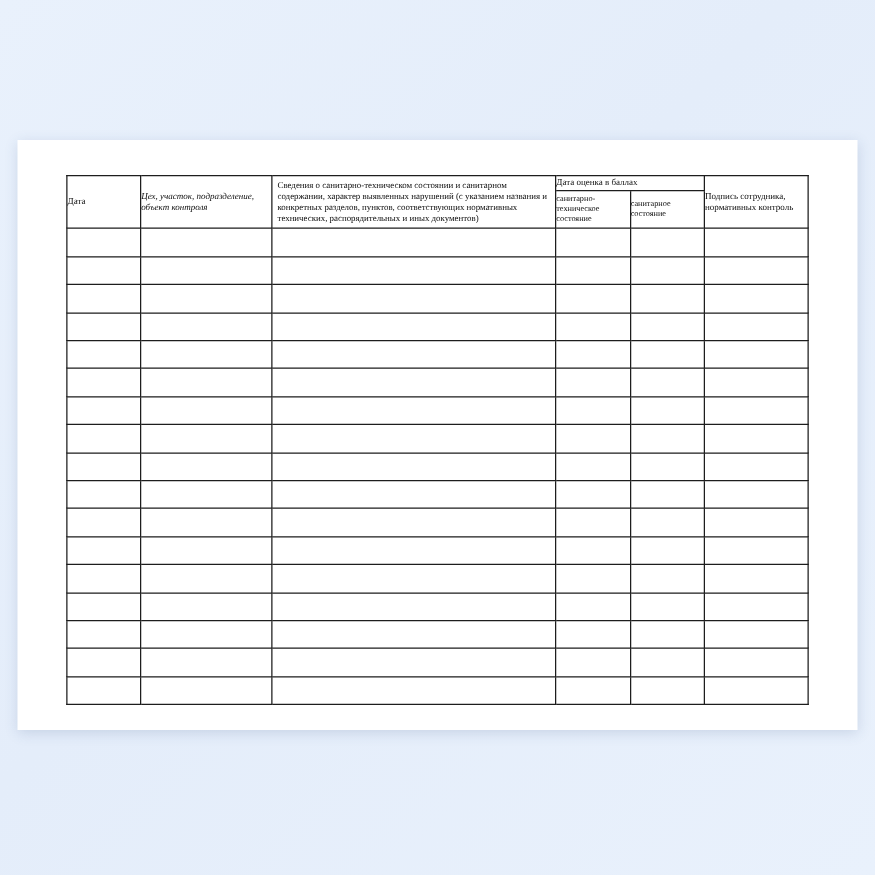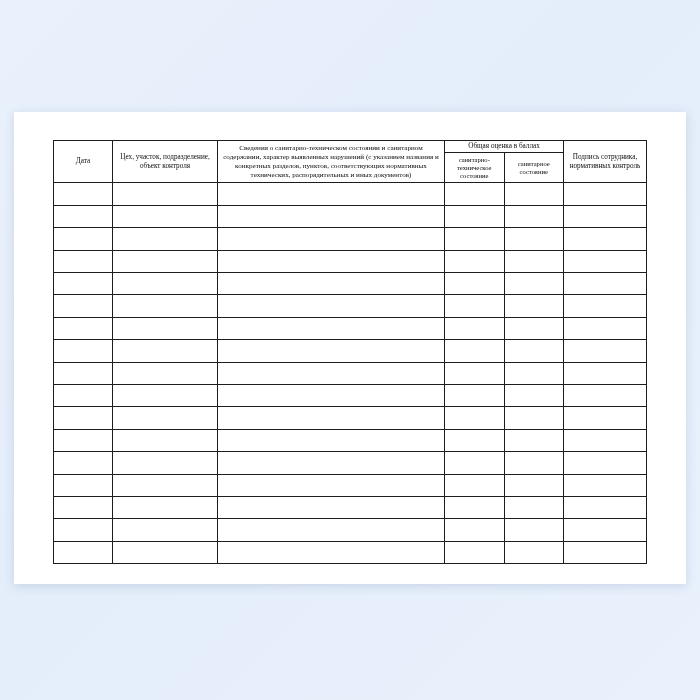--- a/index.html
+++ b/index.html
@@ -41,60 +41,59 @@
     table-layout: fixed;
   }
   table.journal td,
   table.journal th {
     border: 1px solid #1d1d1d;
     padding: 0;
     vertical-align: middle;
     font-weight: normal;
   }
   thead td, thead th {
-    text-align: center;
     font-size: 7.2px;
     line-height: 1.22;
     padding: 2px 3px;
     color: #0d0d0d;
   }
   thead td.small, thead th.small {
     font-size: 6.6px;
   }
   thead td.wide-head {
     font-size: 7.1px;
     line-height: 1.25;
     padding: 3px 4px;
   }
   tbody tr {
     height: 21.4px;
   }
   tbody td {
     height: 21.4px;
   }
   .c-date { width: 58px; }
-  .c-unit { width: 104px; }
+  .c-unit { width: 104px; font-style: italic; }
   .c-info { width: 218px; }
   .c-score-a { width: 66px; }
   .c-score-b { width: 66px; }
   .c-sign { width: 82px; }
 </style>
 </head>
 <body>
 
 <div id="stage">
   <div id="sheet">
     <div id="table-wrap">
       <table class="journal">
         <thead>
           <tr>
             <td class="c-date" rowspan="2">Дата</td>
             <td class="c-unit" rowspan="2">Цех, участок, подразделение, объект контроля</td>
             <td class="c-info wide-head" rowspan="2">Сведения о санитарно-техническом состоянии и санитарном содержании, характер выявленных нарушений (с указанием названия и конкретных разделов, пунктов, соответствующих нормативных технических, распорядительных и иных документов)</td>
-            <td colspan="2">Общая оценка в баллах</td>
+            <td colspan="2">Дата оценка в баллах</td>
             <td class="c-sign" rowspan="2">Подпись сотрудника, нормативных контроль</td>
           </tr>
           <tr>
             <td class="c-score-a small">санитарно-техническое состояние</td>
             <td class="c-score-b small">санитарное состояние</td>
           </tr>
         </thead>
         <tbody id="table-body">
             <tr>
               <td class="c-date"></td>

